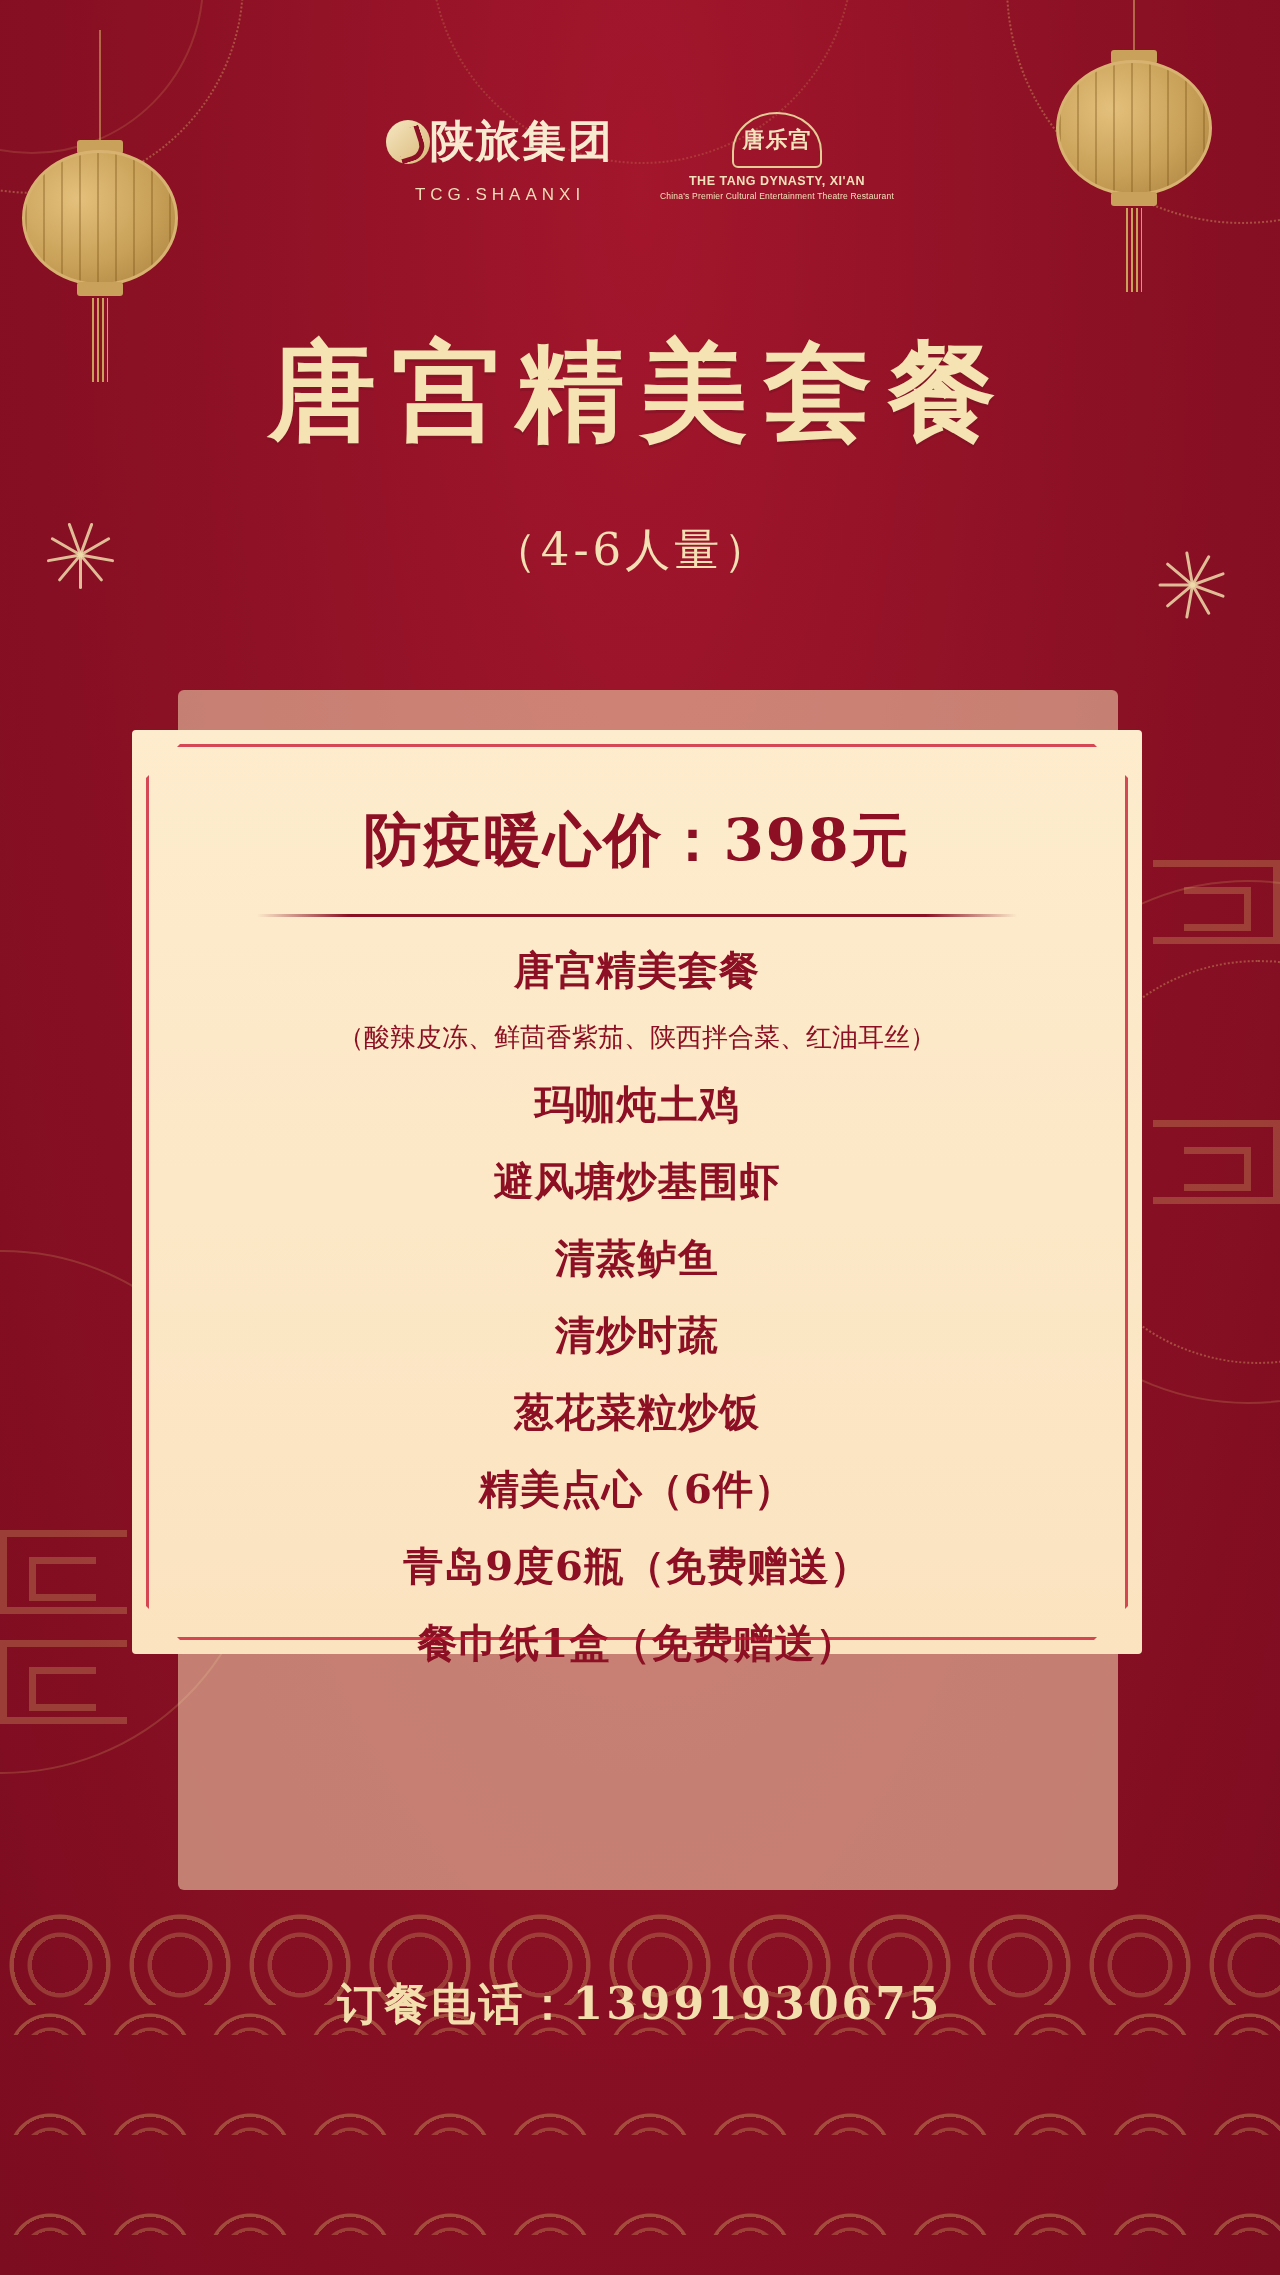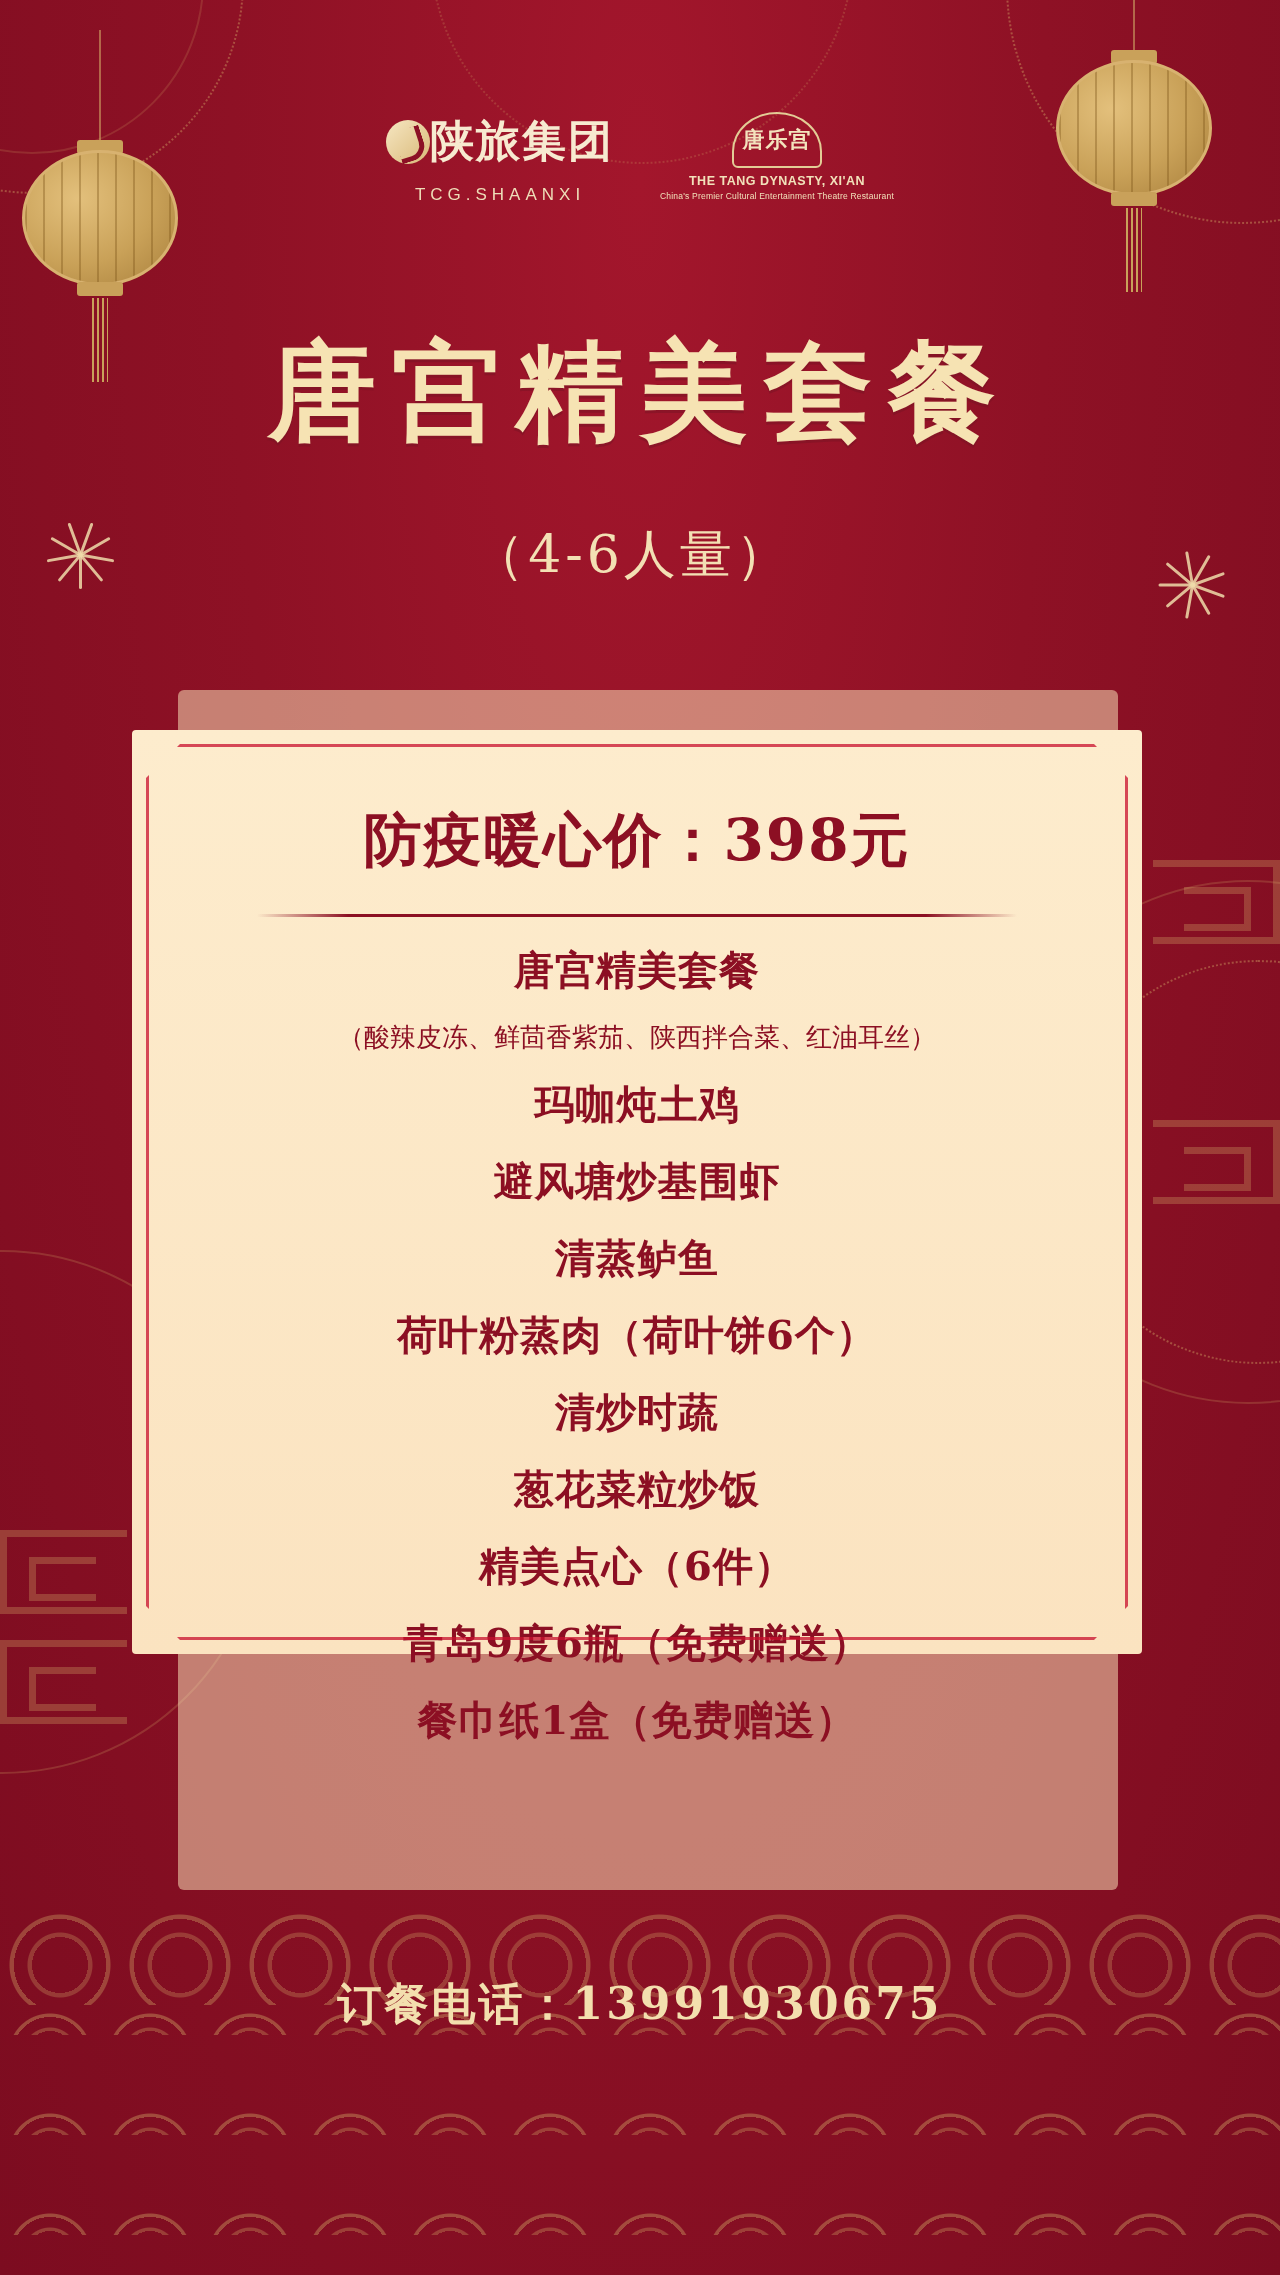--- a/index.html
+++ b/index.html
@@ -179,21 +179,21 @@
     font-size: 108px;
     letter-spacing: 16px;
     font-weight: bold;
     color: #f6e3b3;
     text-shadow: 0 3px 0 rgba(120,20,35,.5);
     font-family: "DejaVu Serif", serif;
   }
   .sub-title {
     position: absolute; top: 520px; left: 0; right: 16px;
     text-align: center;
-    font-size: 52px;
+    font-size: 45px;
     letter-spacing: 4px;
     color: #f3e0b4;
     font-family: "DejaVu Serif", serif;
   }
 
   
   .card-shadow {
     position: absolute;
     left: 178px; top: 690px;
     width: 940px; height: 1200px;
@@ -340,21 +340,20 @@
   <div class="card-shadow"></div>
   <div class="card">
     <div class="price">防疫暖心价：398元</div>
     <div class="divider"></div>
     <div class="items" id="menu-items">
         <div class="item">唐宫精美套餐</div>
         <div class="item note">（酸辣皮冻、鲜茴香紫茄、陕西拌合菜、红油耳丝）</div>
         <div class="item">玛咖炖土鸡</div>
         <div class="item">避风塘炒基围虾</div>
         <div class="item">清蒸鲈鱼</div>
-        <div class="item">荷叶粉蒸肉（荷叶饼6个）</div>
         <div class="item">清炒时蔬</div>
         <div class="item">葱花菜粒炒饭</div>
         <div class="item">精美点心（6件）</div>
         <div class="item">青岛9度6瓶（免费赠送）</div>
         <div class="item">餐巾纸1盒（免费赠送）</div>
       </div>
   </div>
 
   <div class="phone">订餐电话：13991930675</div>
 </div>

